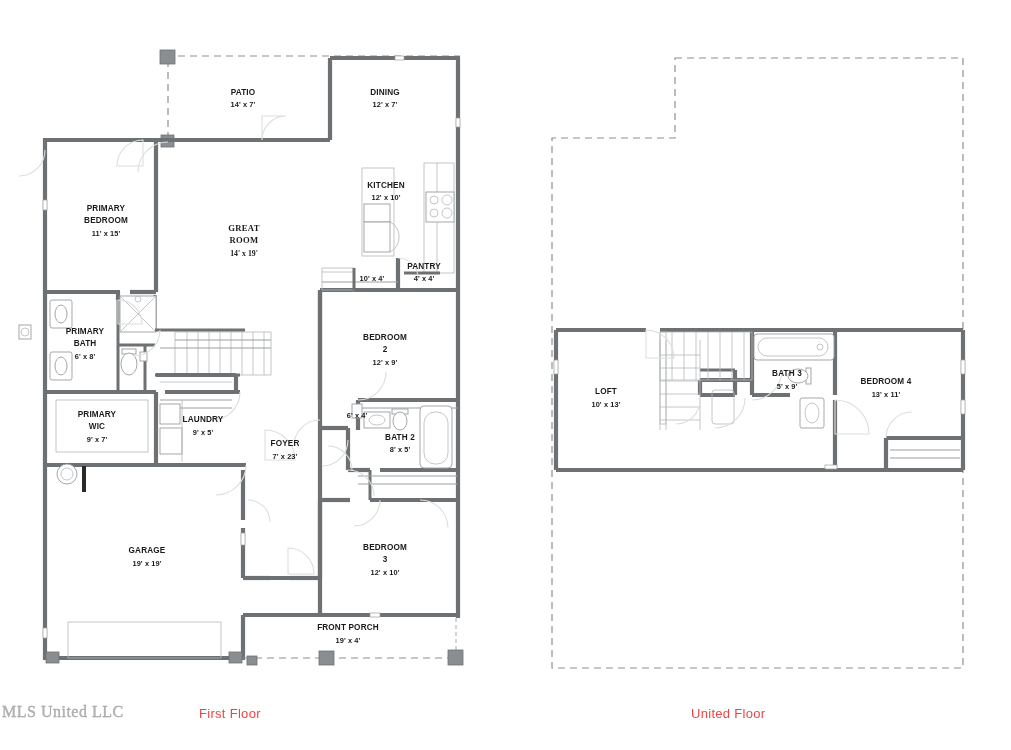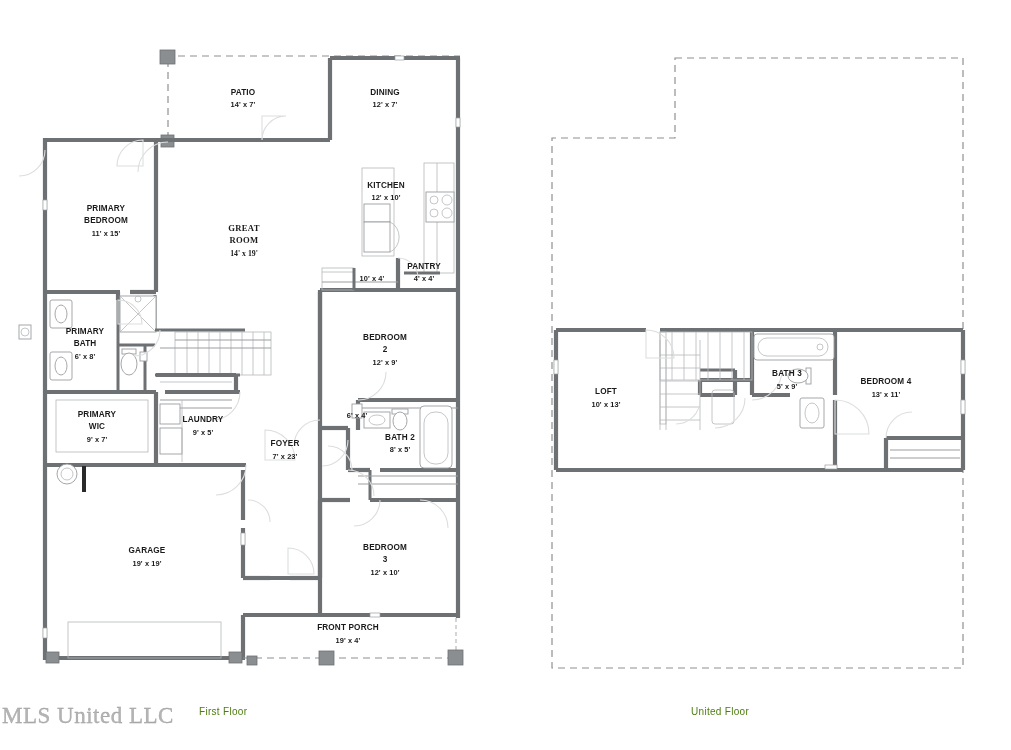--- a/index.html
+++ b/index.html
@@ -42,32 +42,32 @@
     font-family:"Liberation Serif", serif;
     font-weight:bold;
     font-size:7.8px;
     fill:#1a1a1a;
     text-anchor:middle;
   }
   
   .floor-caption{
     position:absolute;
     font-family:"Liberation Sans", sans-serif;
-    font-size:10px;
-    color:#4d7c0f;
+    font-size:13px;
+    color:#ef4444;
     letter-spacing:0.3px;
     white-space:nowrap;
   }
   #cap-first{left:199px;top:706px;}
   #cap-second{left:691px;top:706px;}
   #watermark{
     position:absolute;
     left:2px;top:703px;
     font-family:"Liberation Serif", serif;
-    font-size:23px;
+    font-size:16px;
     color:#b4b4b4;
     letter-spacing:0.5px;
     white-space:nowrap;
     -webkit-text-stroke:0.3px #9a9a9a;
   }
 </style>
 </head>
 <body>
 
 <div id="stage">

